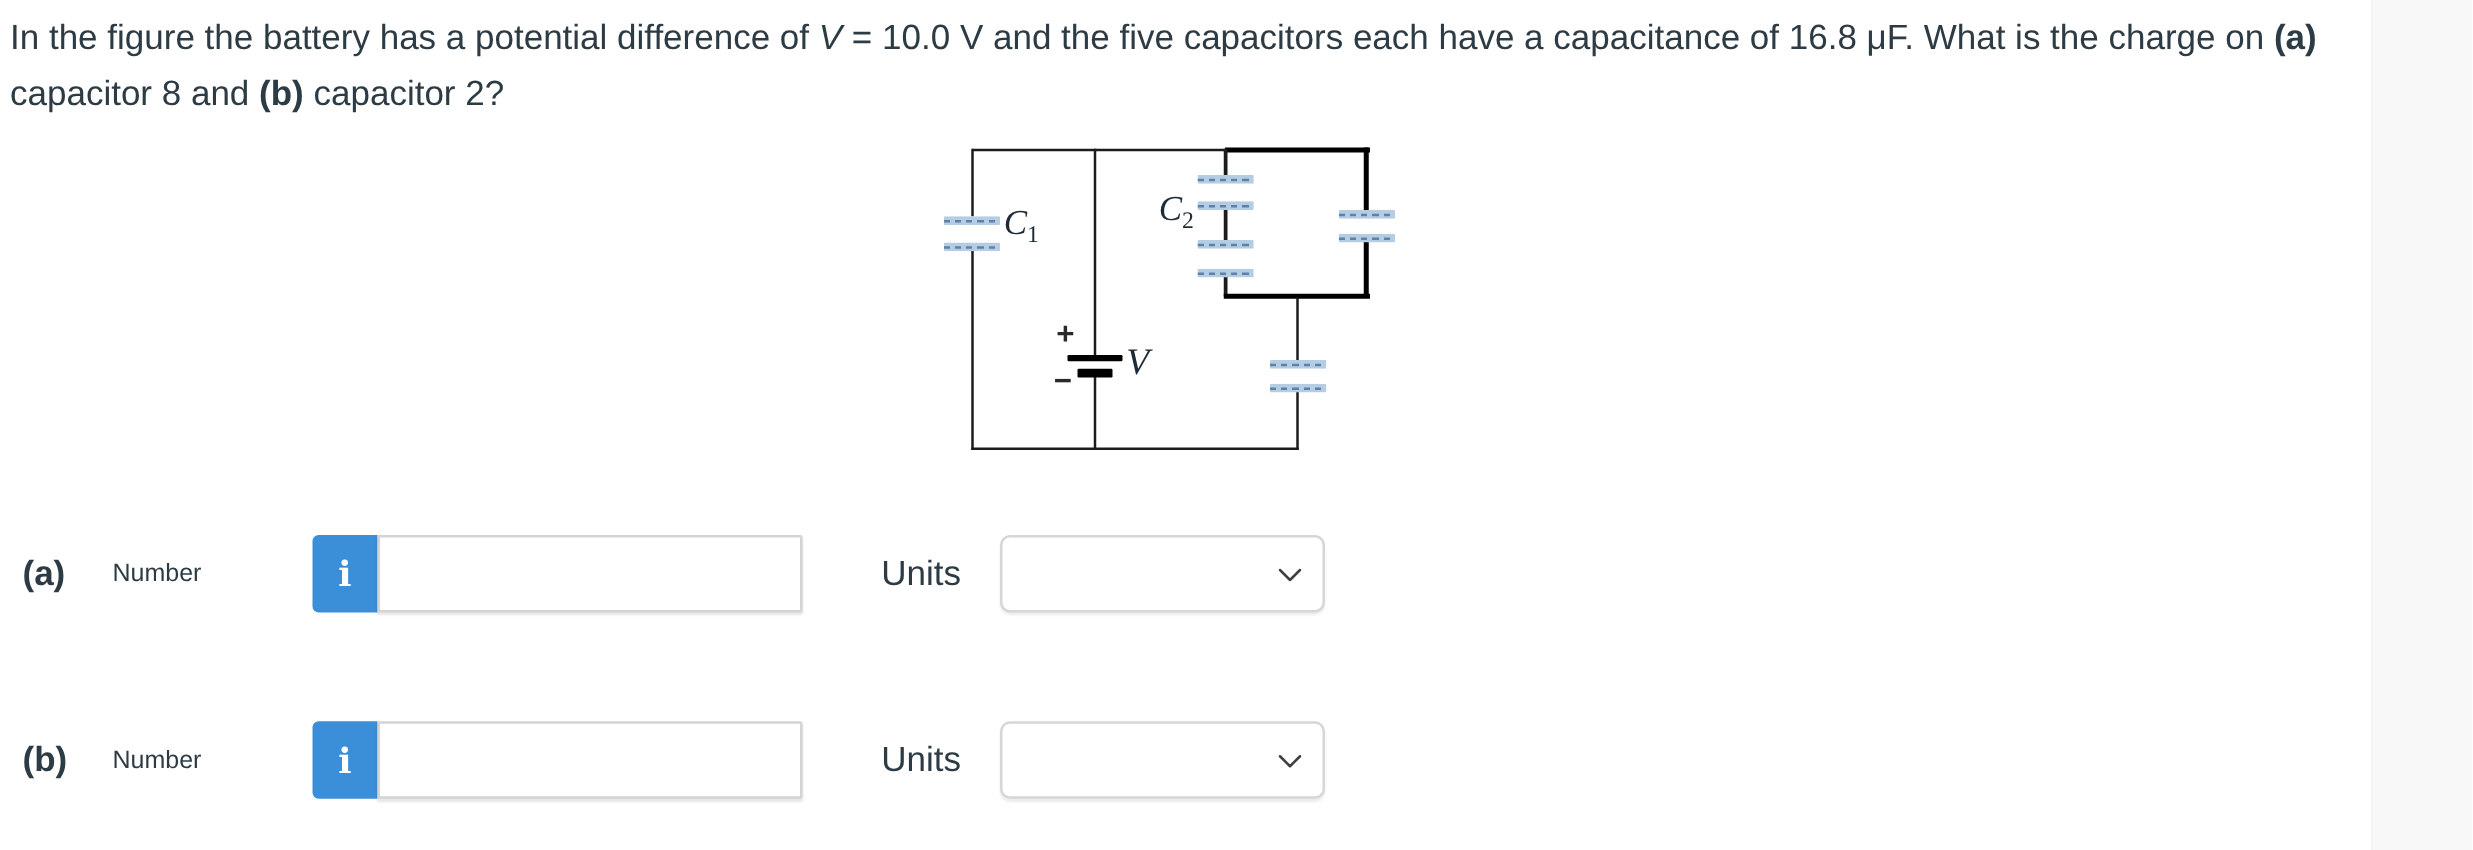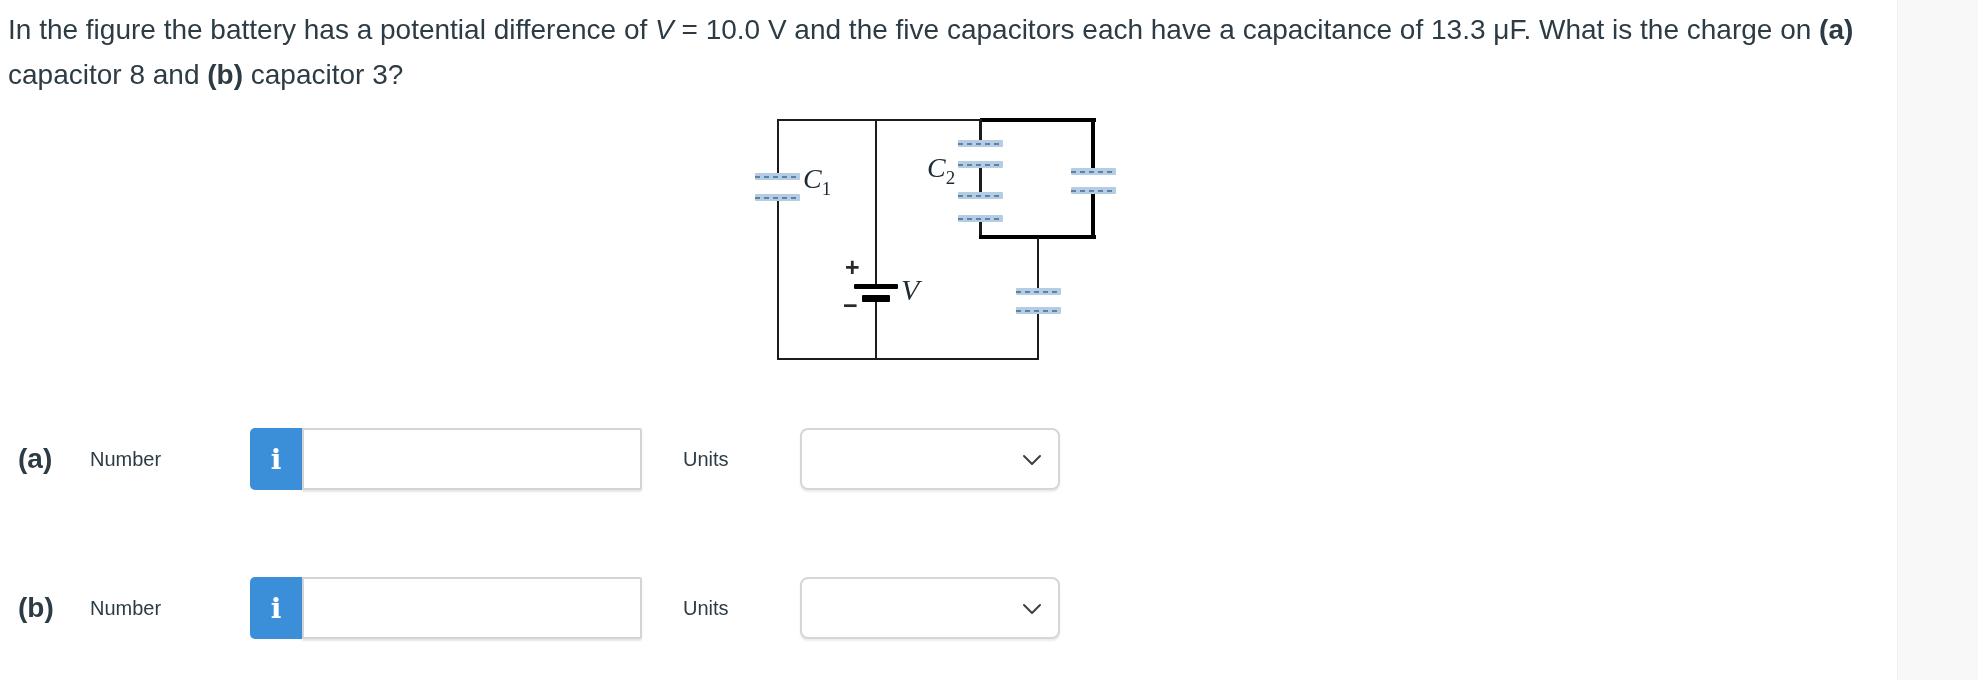--- a/index.html
+++ b/index.html
@@ -44,39 +44,39 @@
     background: #3b8ed8; border: none; border-radius: 5px 0 0 5px;
     color: #ffffff; font-family: "DejaVu Serif", serif; font-weight: bold; font-size: 28px;
     cursor: pointer; display: flex; align-items: center; justify-content: center;
   }
   .num-input {
     position: absolute; left: 302px; top: 0; width: 340px; height: 62px;
     border: 2px solid #d4d4d4; border-radius: 0 2px 2px 0; background: #fff;
     font-size: 26px; padding: 0 12px; color: #2d3b45; outline: none;
     box-shadow: 0 2px 2px rgba(0,0,0,0.10);
   }
-  .answer-row .unitslabel { position: absolute; left: 683px; top: 0; line-height: 62px; font-size: 20px; }
+  .answer-row .unitslabel { position: absolute; left: 705px; top: 0; line-height: 62px; font-size: 28px; }
   .units-select {
     position: absolute; left: 800px; top: 0; width: 260px; height: 62px;
     border: 2px solid #d6d6d6; border-radius: 8px; background: #fff;
     box-shadow: 0 2px 2px rgba(0,0,0,0.08); cursor: pointer;
   }
   .units-select .chev { position: absolute; right: 16px; top: 24px; }
 
   
   .right-strip {
     position: absolute; left: 1897px; top: 0; width: 81px; height: 680px;
     background: #f8f8f9; border-left: 1px solid #efefef;
   }
 </style>
 </head>
 <body>
 
 <div class="question">
-  <span>In the figure the battery has a potential difference of </span><span class="it">V</span><span> = 10.0 V and the five capacitors each have a capacitance of 13.3 μF. What is the charge on </span><span class="bd">(a)</span><span> capacitor 8 and </span><span class="bd">(b)</span><span> capacitor 3?</span>
+  <span>In the figure the battery has a potential difference of </span><span class="it">V</span><span> = 10.0 V and the five capacitors each have a capacitance of 16.8 μF. What is the charge on </span><span class="bd">(a)</span><span> capacitor 8 and </span><span class="bd">(b)</span><span> capacitor 2?</span>
 </div>
 
 <div class="diagram">
 
   <div class="wire" style="left:23px;top:24px;width:203px;height:2px;"></div>
   <div class="wire thick" style="left:225px;top:23px;width:116px;height:4px;"></div>
   <div class="wire" style="left:22px;top:24px;width:2px;height:54px;"></div>
   <div class="wire" style="left:22px;top:100px;width:2px;height:165px;"></div>
   <div class="wire" style="left:120px;top:24px;width:2px;height:167px;"></div>
   <div class="wire" style="left:120px;top:202px;width:2px;height:63px;"></div>

